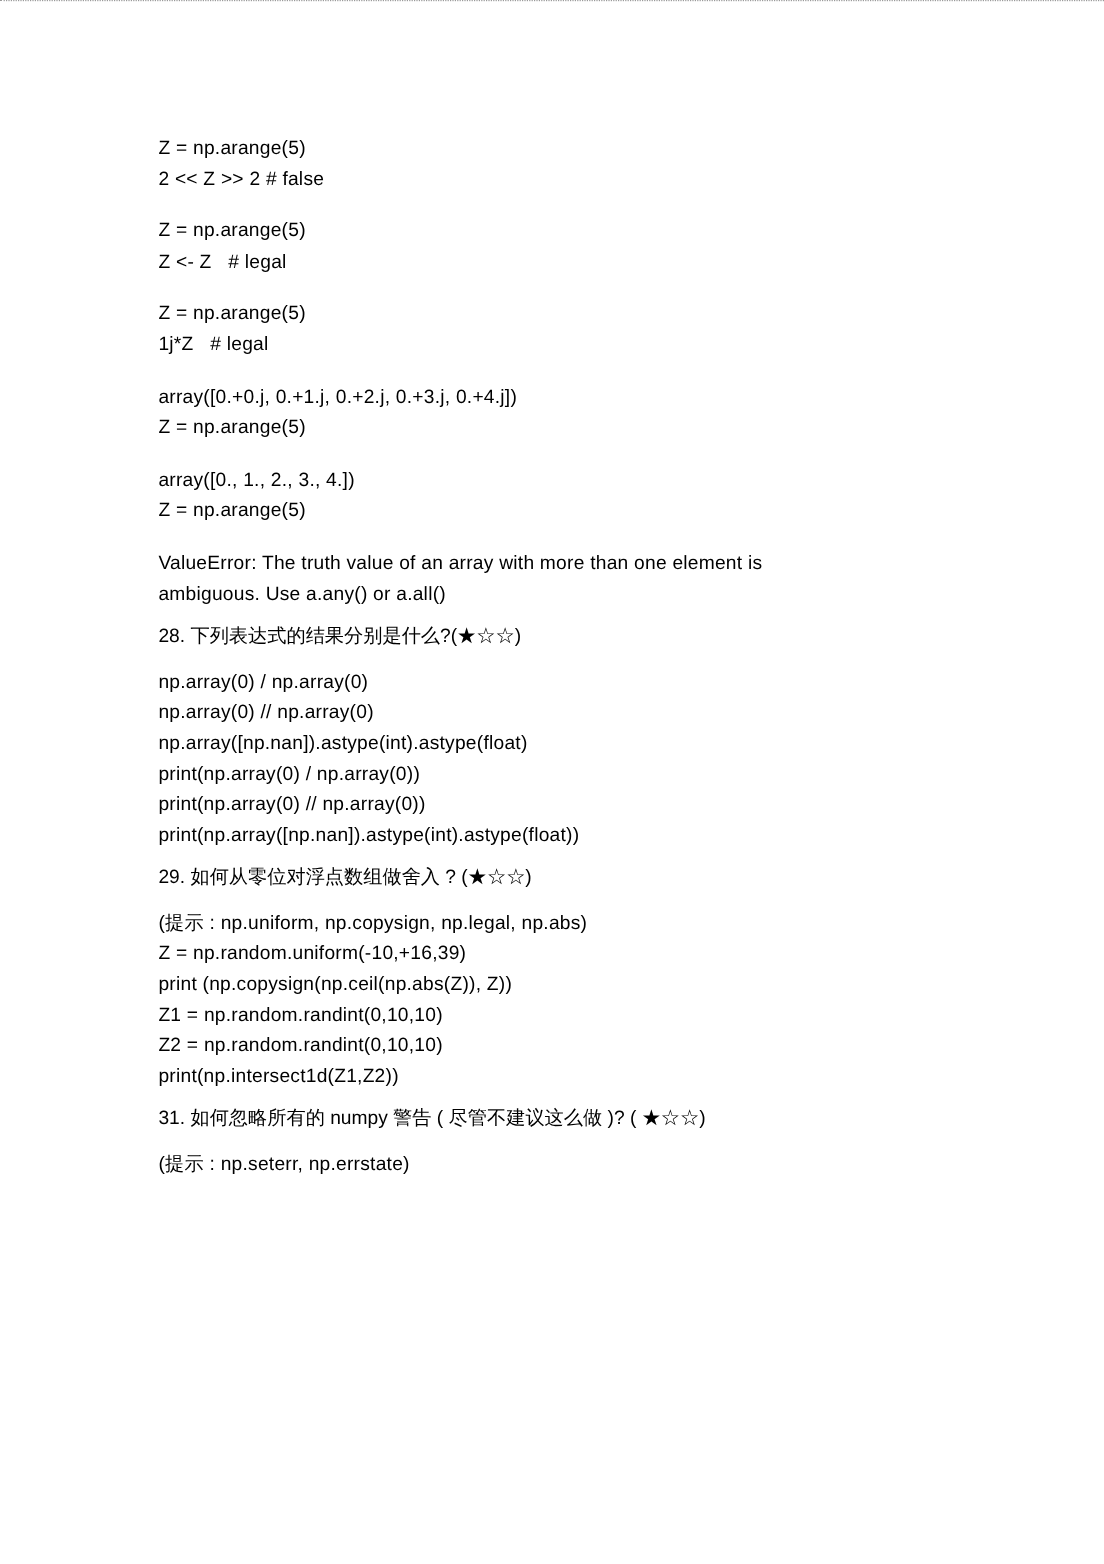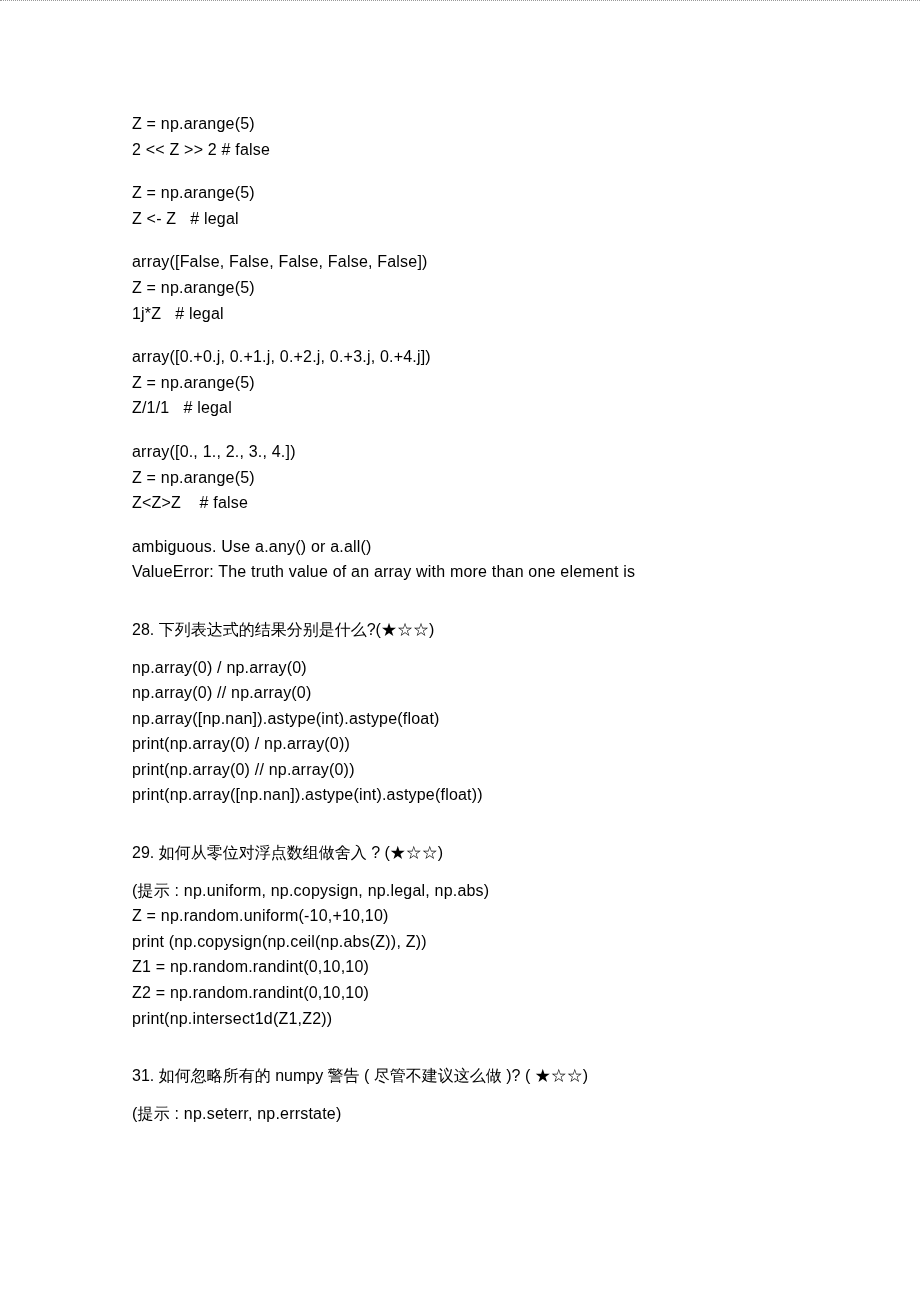--- a/index.html
+++ b/index.html
@@ -21,66 +21,63 @@
   .line {
     line-height: 1.6;
     letter-spacing: 0.2px;
     white-space: pre;
   }
   .para-gap {
     height: 18px;
   }
   .heading {
     line-height: 1.6;
-    margin-top: 32px;
+    margin-top: 10px;
     margin-bottom: 12px;
   }
 </style>
 </head>
 <body>
 
 <div class="page">
 
   <div class="line">Z = np.arange(5)</div>
   <div class="line">2 &lt;&lt; Z &gt;&gt; 2 # false</div>
   <div class="para-gap"></div>
 
   <div class="line">Z = np.arange(5)</div>
   <div class="line">Z &lt;- Z   # legal</div>
   <div class="para-gap"></div>
 
-  <div class="line">array([False, False, False, False, False])</div>
   <div class="line">Z = np.arange(5)</div>
   <div class="line">1j*Z   # legal</div>
   <div class="para-gap"></div>
 
   <div class="line">array([0.+0.j, 0.+1.j, 0.+2.j, 0.+3.j, 0.+4.j])</div>
   <div class="line">Z = np.arange(5)</div>
-  <div class="line">Z/1/1   # legal</div>
   <div class="para-gap"></div>
 
   <div class="line">array([0., 1., 2., 3., 4.])</div>
   <div class="line">Z = np.arange(5)</div>
-  <div class="line">Z&lt;Z&gt;Z    # false</div>
   <div class="para-gap"></div>
 
+  <div class="line">ValueError: The truth value of an array with more than one element is</div>
   <div class="line">ambiguous. Use a.any() or a.all()</div>
-  <div class="line">ValueError: The truth value of an array with more than one element is</div>
 
   <div class="heading">28.  下列表达式的结果分别是什么?(★☆☆)</div>
   <div class="line">np.array(0) / np.array(0)</div>
   <div class="line">np.array(0) // np.array(0)</div>
   <div class="line">np.array([np.nan]).astype(int).astype(float)</div>
   <div class="line">print(np.array(0) / np.array(0))</div>
   <div class="line">print(np.array(0) // np.array(0))</div>
   <div class="line">print(np.array([np.nan]).astype(int).astype(float))</div>
 
   <div class="heading">29.  如何从零位对浮点数组做舍入        ? (★☆☆)</div>
   <div class="line">(提示 : np.uniform, np.copysign, np.legal, np.abs)</div>
-  <div class="line">Z = np.random.uniform(-10,+10,10)</div>
+  <div class="line">Z = np.random.uniform(-10,+16,39)</div>
   <div class="line">print (np.copysign(np.ceil(np.abs(Z)), Z))</div>
 
   <div class="line">Z1 = np.random.randint(0,10,10)</div>
   <div class="line">Z2 = np.random.randint(0,10,10)</div>
   <div class="line">print(np.intersect1d(Z1,Z2))</div>
 
   <div class="heading">31.  如何忽略所有的      numpy    警告  (  尽管不建议这么做   )? ( ★☆☆)</div>
   <div class="line">(提示 : np.seterr, np.errstate)</div>
 
 </div>

